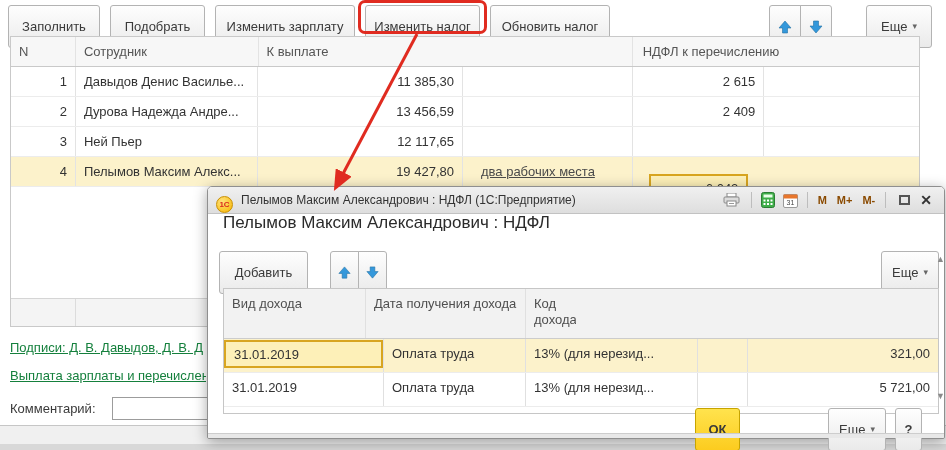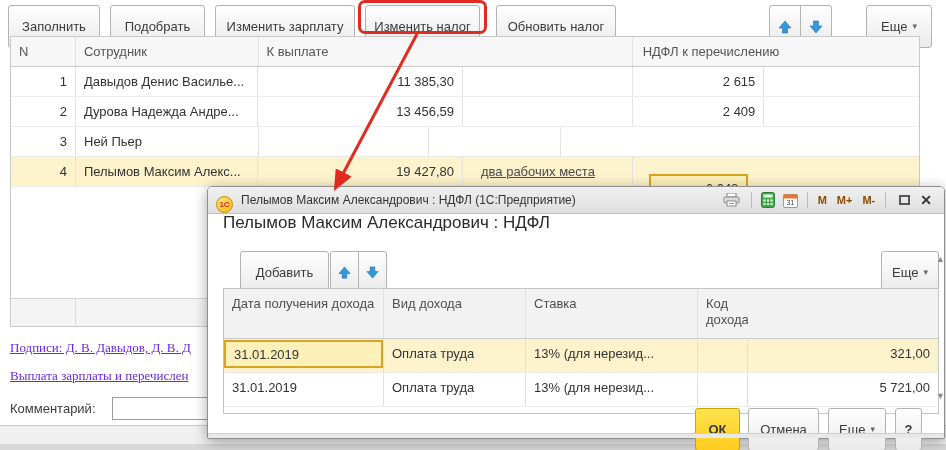--- a/index.html
+++ b/index.html
@@ -26,22 +26,22 @@
   .ch34{width:375px; text-align:left;} .ch56{width:287px; text-align:left; padding-left:10px;}
   .mbody .mrow { border-bottom:1px solid #ececec; }
   .row-hl { background:#fcf2cb; }
   .selcell { border:2px solid #d8a520; background:#fdf0b8; line-height:25px; padding:0 8px;
              height:28px; margin-top:1px; text-align:right; }
   .note-link { color:#4a4a4a; text-decoration:underline; cursor:pointer; line-height:29px; }
   .mempty { height:111px; background:#fff; }
   .mtotals { display:flex; height:28px; background:#f4f4f4; border-top:1px solid #d5d5d5; }
   .mtotals .mcell { border-right:1px solid #dcdcdc; }
 
-  .glink { position:absolute; color:#6d28d9; text-decoration:underline; white-space:nowrap;
-           overflow:hidden; cursor:pointer;font-family:Liberation Serif, serif; }
+  .glink { position:absolute; color:#15803d; text-decoration:underline; white-space:nowrap;
+           overflow:hidden; cursor:pointer; }
   .comment-label { position:absolute; left:10px; top:401px; color:#3a3a3a; }
   .comment-input { position:absolute; left:112px; top:397px; width:100px; height:23px;
                    border:1px solid #9c9c9c; background:#fff; }
   .win-footer { position:absolute; left:0; top:425px; width:946px; height:25px;
                 background:#f0f0f0; border-top:1px solid #c6c6c6; }
   .win-footer-dark { position:absolute; left:0; top:444px; width:946px; height:6px; background:#d8d8d8; }
 
   
   .red-box { position:absolute; left:358px; top:0px; width:129px; height:34px;
              border:3px solid #e02b20; border-radius:7px; z-index:30; pointer-events:none; }
@@ -84,21 +84,21 @@
 </style>
 </head>
 <body>
 
 <div class="stage">
 
   <div class="btn" style="left:8px;top:5px;width:92px;">Заполнить</div>
   <div class="btn" style="left:110px;top:5px;width:95px;">Подобрать</div>
   <div class="btn" style="left:215px;top:5px;width:140px;">Изменить зарплату</div>
   <div class="btn" style="left:365px;top:5px;width:115px;">Изменить налог</div>
-  <div class="btn" style="left:490px;top:5px;width:120px;margin-left:6px;">Обновить налог</div>
+  <div class="btn" style="left:490px;top:5px;width:120px;">Обновить налог</div>
 
   <div class="btn arrbtn" style="left:769px;top:5px;width:32px;border-radius:3px 0 0 3px;">
     <span>
       <svg class="icon-svg" width="16" height="16" viewBox="0 0 16 16">
           <path d="M8 2 L14 9 H10.5 V14 H5.5 V9 H2 Z" fill="#3498db" stroke="#2471a3" stroke-width="0.6"></path>
         </svg>
     </span>
   </div>
   <div class="btn arrbtn" style="left:800px;top:5px;width:32px;border-radius:0 3px 3px 0;">
     <span>
@@ -132,20 +132,21 @@
         <div class="mcell c1">2</div>
         <div class="mcell c2">Дурова Надежда Андре...</div>
         <div class="mcell c3">13 456,59</div>
         <div class="mcell c4"></div>
         <div class="mcell c5">2 409</div>
         <div class="mcell c6"></div>
       </div>
       <div class="mrow">
         <div class="mcell c1">3</div>
         <div class="mcell c2">Ней Пьер</div>
+        <div class="mcell c3">12 117,65</div>
         <div class="mcell c4"></div>
         <div class="mcell c5"></div>
         <div class="mcell c6"></div>
       </div>
       <div class="mrow row-hl">
         <div class="mcell c1">4</div>
         <div class="mcell c2">Пелымов Максим Алекс...</div>
         <div class="mcell c3">19 427,80</div>
         <div class="mcell c4" style="padding-left:18px;">
           <span class="note-link">два рабочих места</span>
@@ -212,21 +213,21 @@
       <div class="tbi mem">M</div>
       <div class="tbi mem">M+</div>
       <div class="tbi mem">M-</div>
       <div class="tbi-sep"></div>
       <div class="wmax"></div>
       <div class="tbi wclose">✕</div>
     </div>
 
     <div class="dheading">Пелымов Максим Александрович : НДФЛ</div>
 
-    <div class="btn" style="left:32px;top:64px;width:89px;">Добавить</div>
+    <div class="btn" style="left:11px;top:64px;width:89px;">Добавить</div>
     <div class="btn arrbtn" style="left:122px;top:64px;width:29px;border-radius:3px 0 0 3px;">
       <span>
         <svg class="icon-svg" width="15" height="15" viewBox="0 0 16 16">
             <path d="M8 2 L14 9 H10.5 V14 H5.5 V9 H2 Z" fill="#3498db" stroke="#2471a3" stroke-width="0.6"></path>
           </svg>
       </span>
     </div>
     <div class="btn arrbtn" style="left:150px;top:64px;width:29px;border-radius:0 3px 3px 0;">
       <span>
         <svg class="icon-svg" width="15" height="15" viewBox="0 0 16 16">
@@ -235,23 +236,22 @@
       </span>
     </div>
     <div class="btn" style="left:673px;top:64px;width:58px;">
       <span>Еще</span>
       <span class="caret">▾</span>
     </div>
     <div class="scroll-arrow" style="left:728px;top:67px;">▲</div>
 
     <div class="dtable">
       <div class="drow dhead">
+        <div class="dcell d2">Вид дохода</div>
         <div class="dcell d1">Дата получения дохода</div>
-        <div class="dcell d2">Вид дохода</div>
-        <div class="dcell d3">Ставка</div>
         <div class="dcell d4" style="white-space:normal;">Код дохода</div>
       </div>
       <div class="dbody">
         <div class="drow row-hl">
           <div class="dcell d1" style="padding:0;">
             <div class="dselcell" style="padding:0 8px;">31.01.2019</div>
           </div>
           <div class="dcell d2">Оплата труда</div>
           <div class="dcell d3">13% (для нерезид...</div>
           <div class="dcell d4"></div>
@@ -263,21 +263,20 @@
           <div class="dcell d3">13% (для нерезид...</div>
           <div class="dcell d4"></div>
           <div class="dcell d5">5 721,00</div>
         </div>
         <div style="height:6px;"></div>
       </div>
     </div>
     <div class="scroll-arrow" style="left:728px;top:204px;">▼</div>
 
     <div class="btn btn-ok" style="left:487px;top:221px;width:45px;">ОК</div>
-    <div class="btn" style="left:540px;top:221px;width:71px;">Отмена</div>
     <div class="btn" style="left:620px;top:221px;width:58px;">
       <span>Еще</span>
       <span class="caret">▾</span>
     </div>
     <div class="btn" style="left:687px;top:221px;width:27px;font-weight:bold;">?</div>
 
     <div class="dfoot-strip"></div>
   </div>
 
   <div class="red-box"></div>

